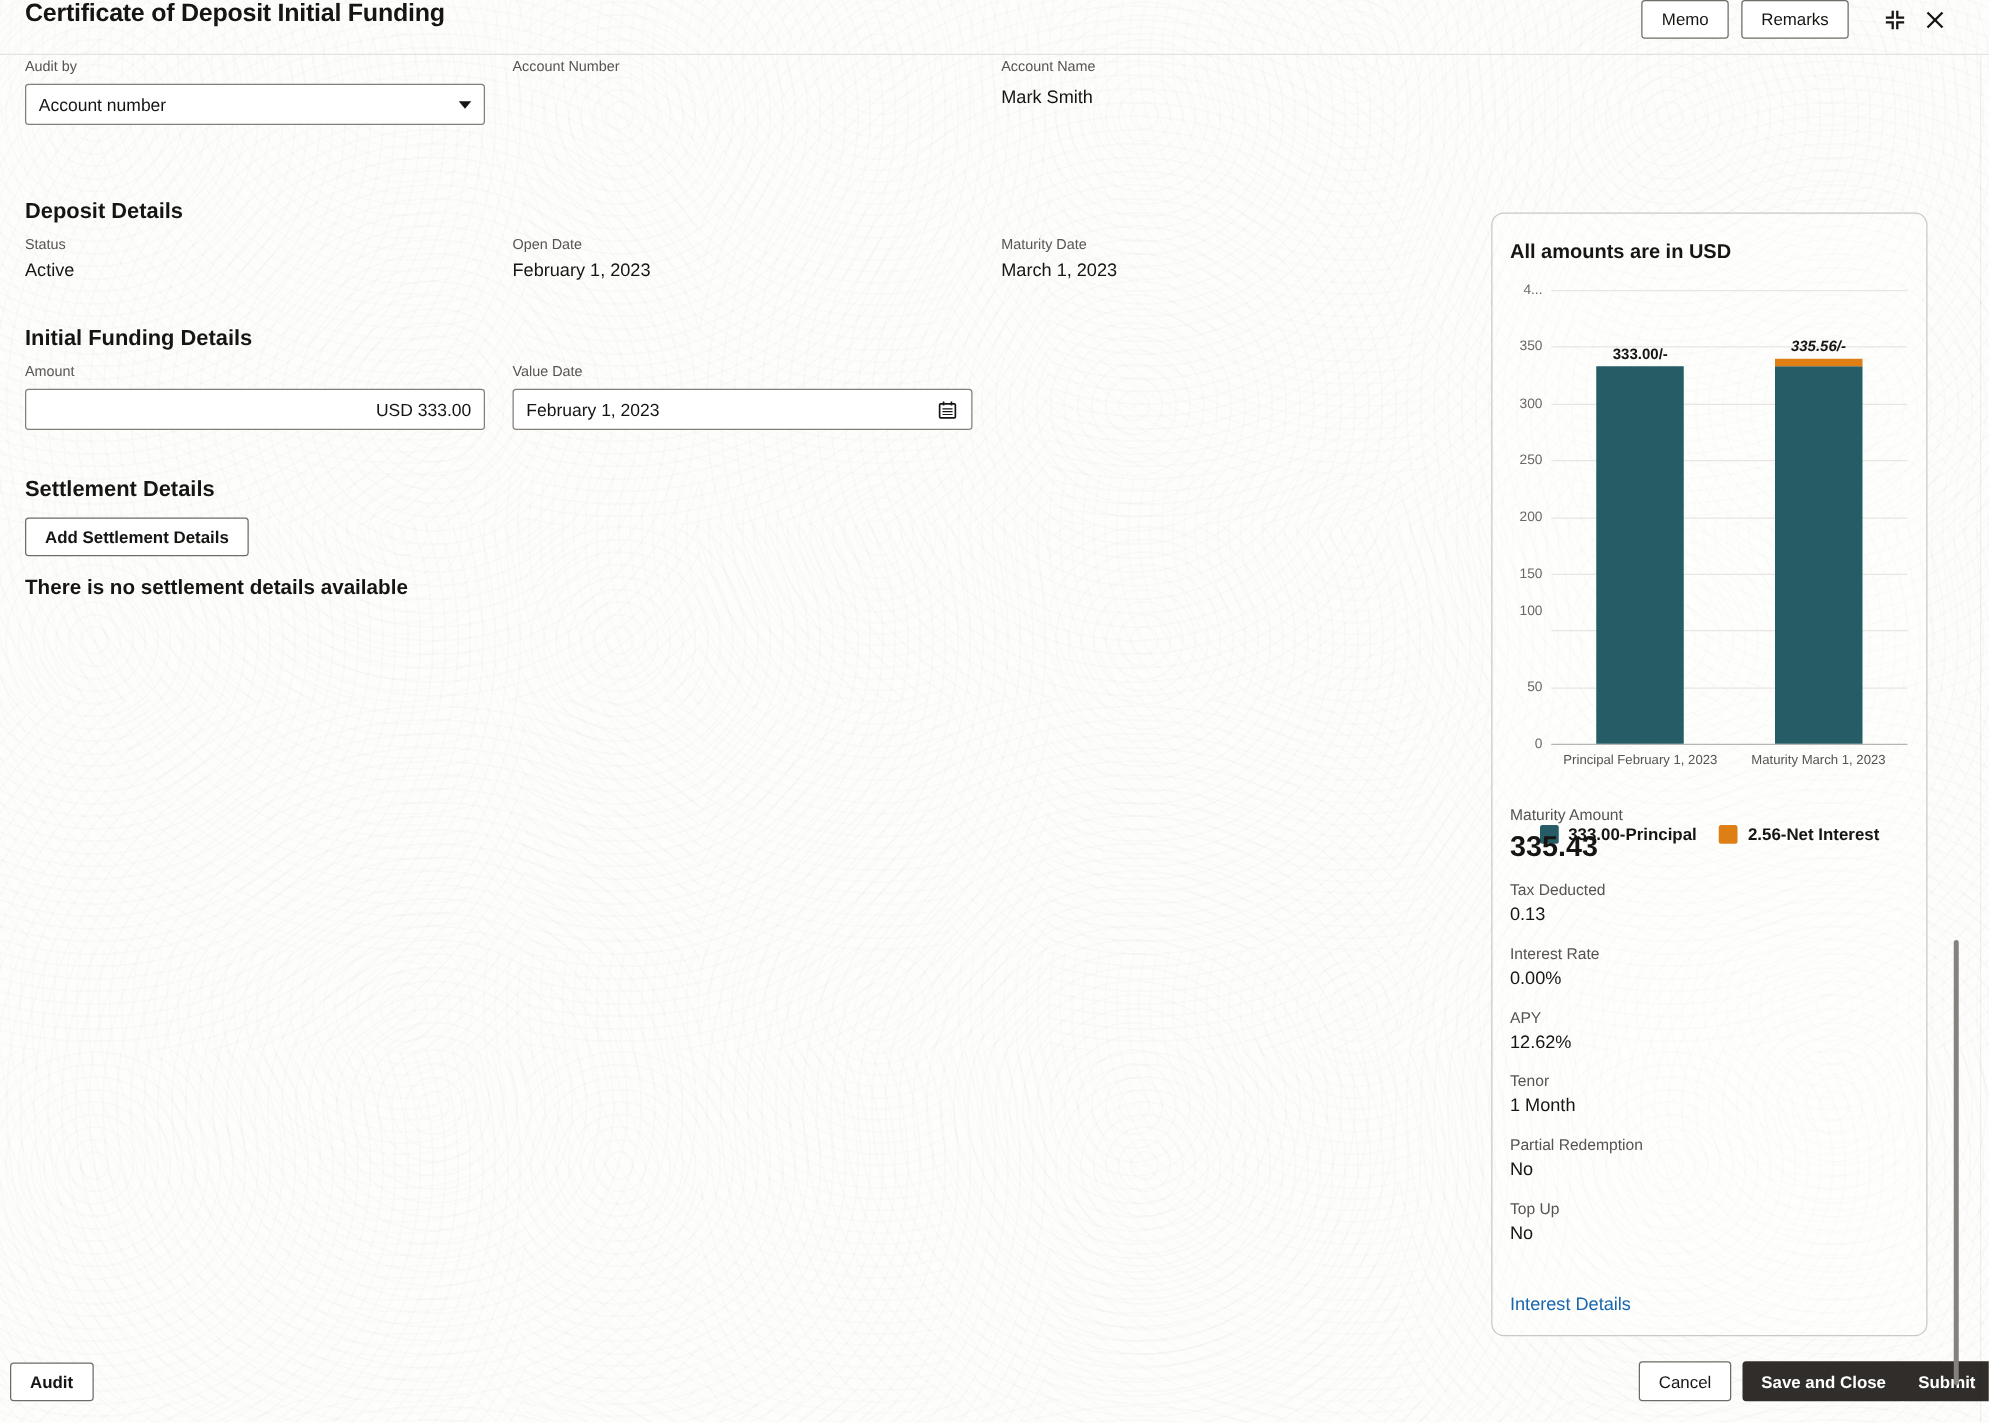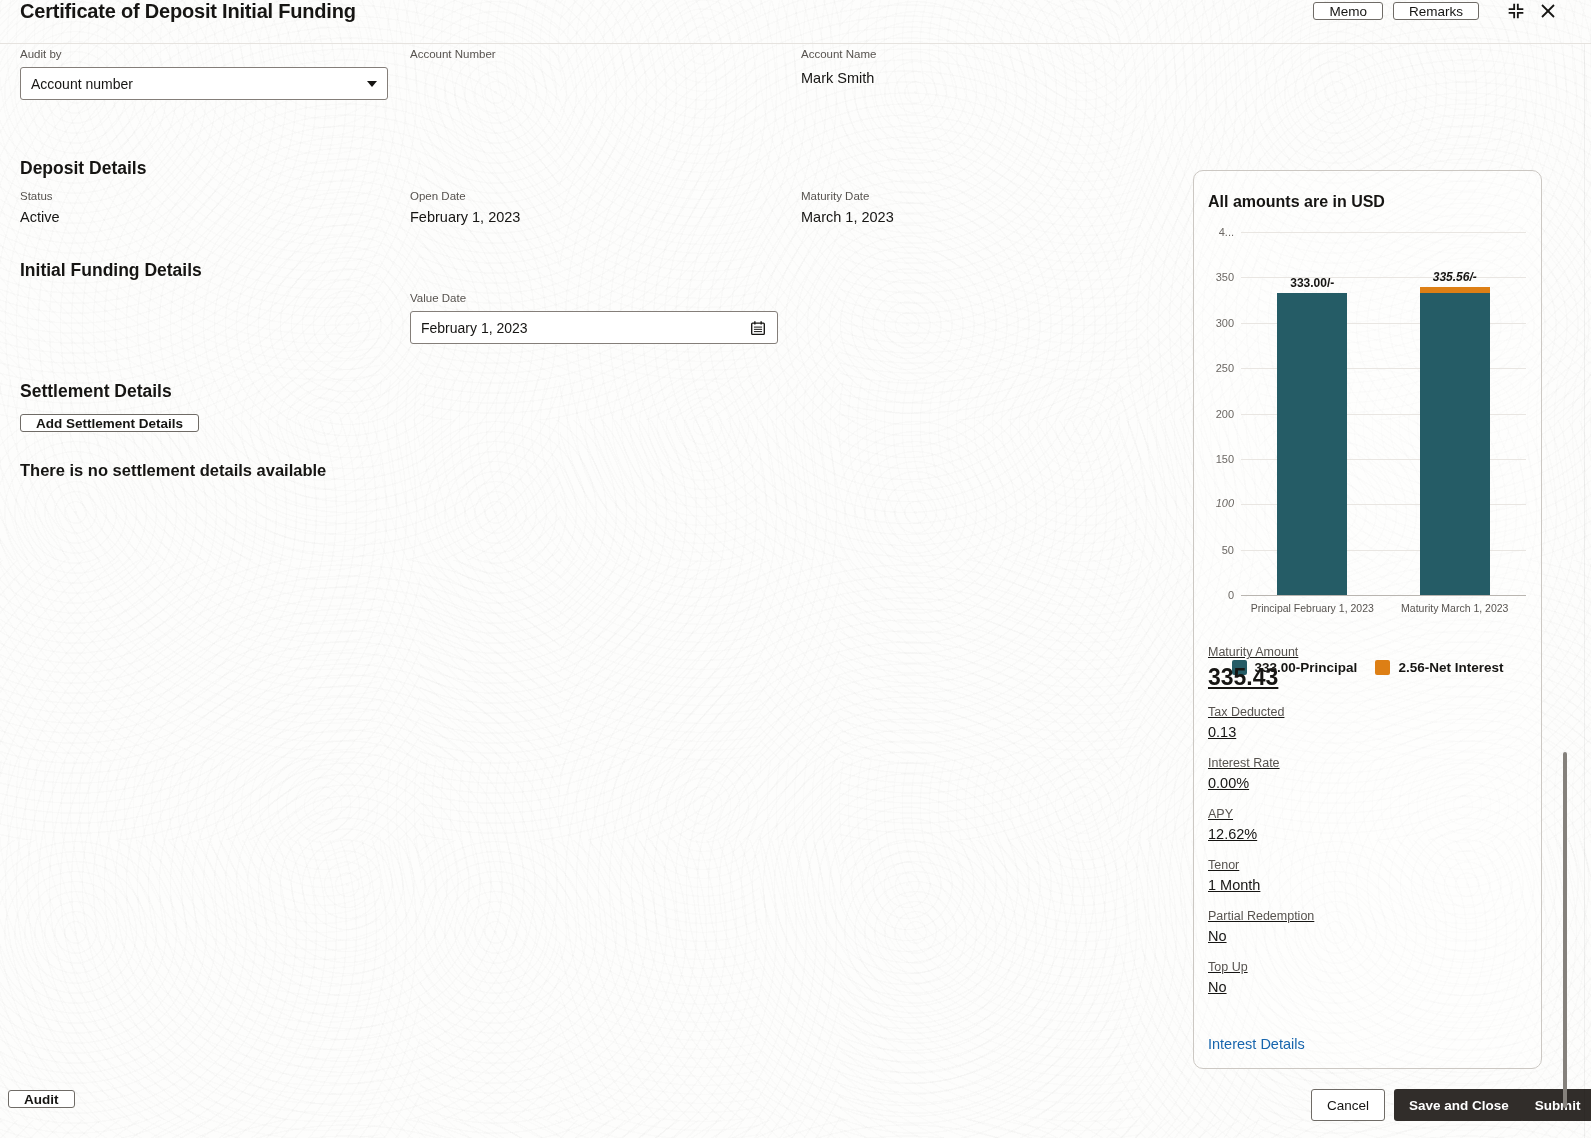--- a/index.html
+++ b/index.html
@@ -12,21 +12,21 @@
       repeating-radial-gradient(circle at 18% 22%, rgba(22,21,19,0.016) 0 1.5px, transparent 1.5px 10px),
       repeating-radial-gradient(circle at 62% 58%, rgba(22,21,19,0.016) 0 1.5px, transparent 1.5px 11px),
       repeating-radial-gradient(circle at 85% 12%, rgba(22,21,19,0.013) 0 1.5px, transparent 1.5px 9px);
     background-size:420px 420px, 560px 560px, 380px 380px;
   }
   
   .header { position:absolute; left:0; top:0; right:0; height:44px; display:flex; align-items:flex-start;
             border-bottom:1px solid #e6e3df; padding:0 32px 0 20px; }
   .page-title { font-size:20px; font-weight:800; letter-spacing:-0.2px; }
   .header-right { margin-left:auto; display:flex; align-items:center; gap:10px; }
-  .btn-outline { display:inline-flex; align-items:center; justify-content:center; height:18px; padding:0 15px;
+  .btn-outline { display:inline-flex; align-items:center; justify-content:center; height:31px; padding:0 15px;
                  border:1px solid #6f6b66; border-radius:3px; background:#fff; font-size:13.5px; font-weight:500;
                  color:#161513; cursor:pointer; white-space:nowrap; }
   .hdr-icon { width:22px; height:22px; display:inline-flex; align-items:center; justify-content:center; cursor:pointer; }
   .hdr-icon svg { display:block; }
   .icon-gap { width:6px; }
   
   .fg { position:absolute; }
   .lbl { font-size:11.5px; color:#57534f; margin-bottom:7px; }
   .val { font-size:14.5px; color:#161513; }
   .input { height:33px; border:1px solid #847e79; border-radius:3px; background:#fff; display:flex;
@@ -45,21 +45,21 @@
   .gridline.zero { background:#b9b5b0; }
   .ytick { position:absolute; left:0; width:40px; text-align:right; font-size:11px; color:#6b6763; }
   .bar-seg { position:absolute; }
   .bar-label { position:absolute; text-align:center; font-size:12px; font-weight:700; color:#161513; }
   .xtick { position:absolute; text-align:center; font-size:10.5px; color:#57534f; white-space:nowrap; }
   .chart-legend { position:absolute; left:0; right:0; top:446px; display:flex; justify-content:center;
                   align-items:center; gap:18px; }
   .legend-item { display:inline-flex; align-items:center; gap:8px;margin-top:43px; }
   .legend-swatch { width:15px; height:15px; border-radius:2px; display:inline-block; }
   .legend-text { font-size:13.5px; font-weight:700; }
-  .kv-wrap { position:absolute; left:14px; right:14px; top:474px;text-decoration:underline; }
+  .kv-wrap { position:absolute; left:14px; right:14px; top:474px; }
   .kv-label { font-size:12.5px; color:#57534f; margin-bottom:5px; }
   .kv-value { font-size:14.5px; color:#161513; margin-bottom:16px; }
   .kv-value.em { font-size:23px; font-weight:700; margin-bottom:14px; }
   .card-link { position:absolute; left:14px; bottom:16px; font-size:14.5px; font-weight:500;
                color:#1765ad; cursor:pointer; }
   
   .btn-dark { display:inline-flex; align-items:center; justify-content:center; height:32px; padding:0 15px;
               background:#312d2a; color:#fff; border:none; border-radius:3px; font-size:13.5px; font-weight:600;
               cursor:pointer; white-space:nowrap; }
   #audit-btn  { position:absolute; left:8px;  top:1090px; }
@@ -121,20 +121,26 @@
   <div class="fg" style="left:410px;top:190px">
     <div class="lbl">Open Date</div>
     <div class="val">February 1, 2023</div>
   </div>
   <div class="fg" style="left:801px;top:190px">
     <div class="lbl">Maturity Date</div>
     <div class="val">March 1, 2023</div>
   </div>
 
   <div class="section-h" style="left:20px;top:260px">Initial Funding Details</div>
+  <div class="fg" style="left:20px;top:292px;width:368px">
+    <div class="lbl">Amount</div>
+    <div class="input">
+      <span class="grow right-text">USD 333.00</span>
+    </div>
+  </div>
   <div class="fg" style="left:410px;top:292px;width:368px">
     <div class="lbl">Value Date</div>
     <div class="input">
       <span class="grow">February 1, 2023</span>
       <span style="display:inline-flex">
         <svg width="18" height="18" viewBox="0 0 20 20" fill="none" stroke="#161513" stroke-width="1.5">
           <rect x="3" y="4.5" width="14" height="12.5" rx="1"></rect>
           <path d="M6.5 2.5 V6"></path>
             <path d="M13.5 2.5 V6"></path>
           <path d="M5.5 9 H14.5 M5.5 11.5 H14.5 M5.5 14 H14.5" stroke-width="1.1"></path>
@@ -148,21 +154,21 @@
   <div class="empty-msg" style="left:20px;top:461px">There is no settlement details available</div>
 
   <div class="card">
     <div class="card-title">All amounts are in USD</div>
     <div style="position:absolute;left:0;top:0;right:0;height:470px">
         <div class="gridline zero" style="left: 47px; top: 424px; width: 285px;"></div>
         <div class="ytick" style="top: 418px;">0</div>
         <div class="gridline" style="left: 47px; top: 378.625px; width: 285px;"></div>
         <div class="ytick" style="top: 372.625px;">50</div>
         <div class="gridline" style="left: 47px; top: 333.25px; width: 285px;"></div>
-        <div class="ytick" style="top: 326px; font-style: italic;">100</div>
+        <div class="ytick" style="top: 312px;">100</div>
         <div class="gridline" style="left: 47px; top: 287.875px; width: 285px;"></div>
         <div class="ytick" style="top: 281.875px;">150</div>
         <div class="gridline" style="left: 47px; top: 242.5px; width: 285px;"></div>
         <div class="ytick" style="top: 236.5px;">200</div>
         <div class="gridline" style="left: 47px; top: 197.125px; width: 285px;"></div>
         <div class="ytick" style="top: 191.125px;">250</div>
         <div class="gridline" style="left: 47px; top: 151.75px; width: 285px;"></div>
         <div class="ytick" style="top: 145.75px;">300</div>
         <div class="gridline" style="left: 47px; top: 106.375px; width: 285px;"></div>
         <div class="ytick" style="top: 100.375px;">350</div>

